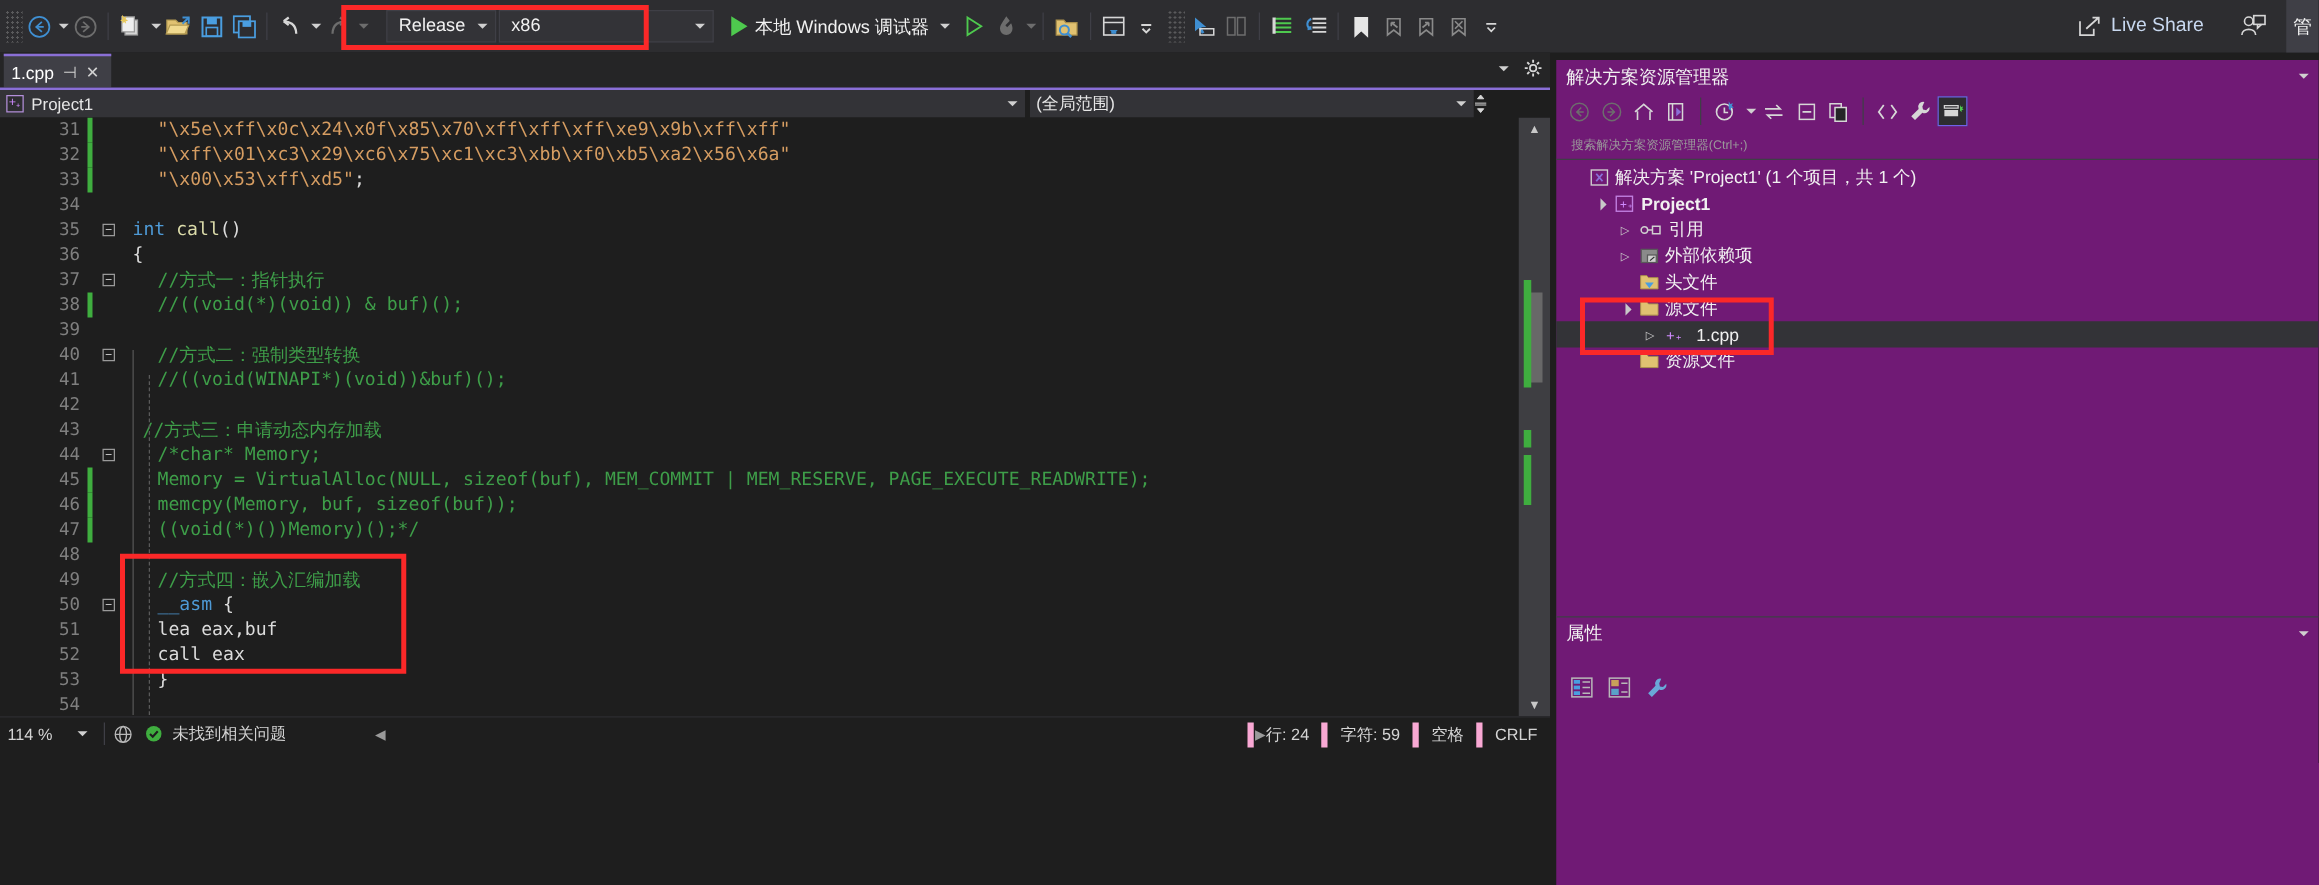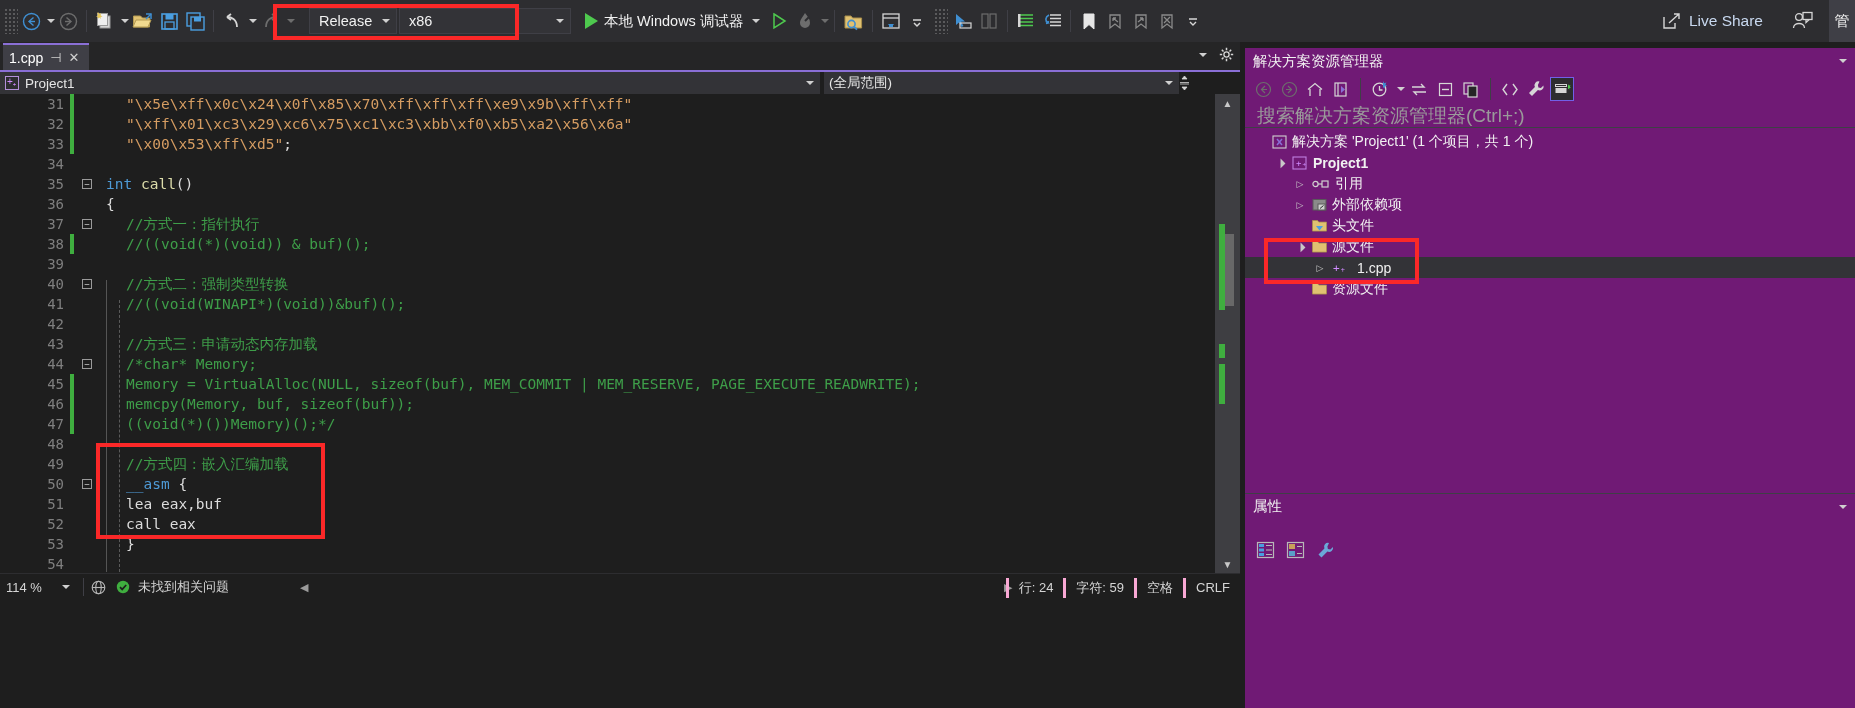--- a/index.html
+++ b/index.html
@@ -116,36 +116,36 @@
 
   
   .statusbar { position: absolute; left: 0; top: 573px; width: 1240px; height: 27px;
     background: #1e1e1e; display: flex; align-items: center;
     font-size: 13px; color: #d4d4d4; border-top: 1px solid #2d2d30; }
   .zoom-box { width: 76px; display: flex; align-items: center;
     justify-content: space-between; padding: 0 6px; height: 22px; }
   .st-sep { width: 1px; height: 18px; background: #3f3f46; margin: 0 7px; }
   .st-right { position: absolute; right: 0; top: 0; height: 27px;
     display: flex; align-items: center; }
-  .st-cell { padding: 0 10px; border-left: 3px solid #f9a8d4; height: 20px;
+  .st-cell { padding: 0 10px; border-left: 5px solid #f9a8d4; height: 20px;
     display: flex; align-items: center; white-space: nowrap; }
 
   
   .sol-panel { position: absolute; left: 1245px; top: 48px; width: 610px;
     height: 660px; background: #701a75; }
   .sol-head { height: 26px; display: flex; align-items: center;
     padding: 0 8px; justify-content: space-between; }
   .sol-title { font-size: 14.5px; color: #f1f1f1; }
   .sol-toolbar { height: 30px; display: flex; align-items: center;
     padding-left: 6px; gap: 2px; }
   .sol-tb-btn { width: 24px; height: 24px; display: flex; align-items: center;
     justify-content: center; }
   .sol-tb-btn.active { border: 1px solid #7160e8; background: #2d2d30; }
   .sol-search { height: 24px; display: flex; align-items: center;
-    padding-left: 12px; font-size: 19px; color: #9a9a9a;
+    padding-left: 12px; font-size: 10px; color: #9a9a9a;
     border-bottom: 1px solid #3f3f46; }
   .tree { padding-top: 3px; font-size: 14px; }
   .tree-row { height: 21px; display: flex; align-items: center; gap: 5px;
     padding-left: 8px; color: #f1f1f1; }
   .tree-row.sel { background: #333337; }
   .tw { width: 14px; flex: none; display: flex; align-items: center;
     justify-content: center; color: #c8c8c8; font-size: 9px; }
 
   .prop-head { position: absolute; left: 0; top: 445px; width: 610px; height: 26px;
     display: flex; align-items: center; justify-content: space-between;
@@ -510,21 +510,21 @@
         <div class="fold"></div>
         <div class="indent-guides"></div>
         <div class="code-txt" style="padding-left: 0px;"></div>
       </div>
       <div class="ln-row">
         <div class="ln-gutter"></div>
         <div class="ln-num">43</div>
         <div class="chg-bar chg-none"></div>
         <div class="fold"></div>
         <div class="indent-guides"></div>
-        <div class="code-txt" style="padding-left: 20px;"><span class="c-cmt">//方式三：申请动态内存加载</span></div>
+        <div class="code-txt" style="padding-left: 8px;"><span class="c-cmt">//方式三：申请动态内存加载</span></div>
       </div>
       <div class="ln-row">
         <div class="ln-gutter"></div>
         <div class="ln-num">44</div>
         <div class="chg-bar chg-none"></div>
         <div class="fold">
           <span class="fold-box">−</span>
         </div>
         <div class="indent-guides"></div>
         <div class="code-txt" style="padding-left: 20px;"><span class="c-cmt">/*char* Memory;</span></div>

